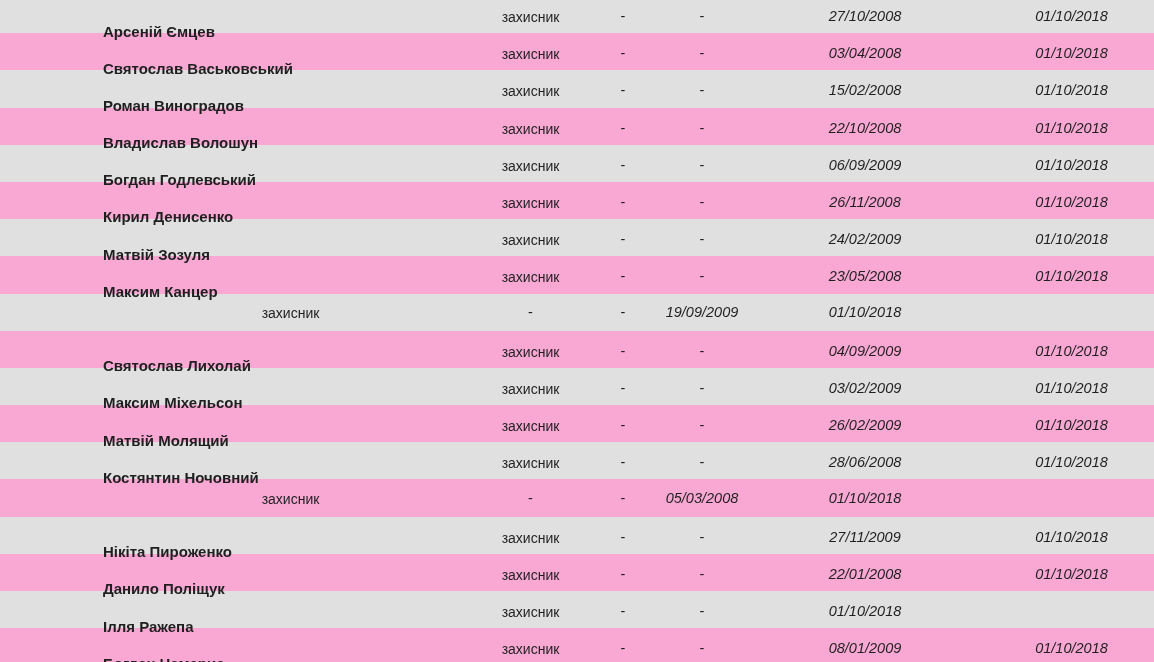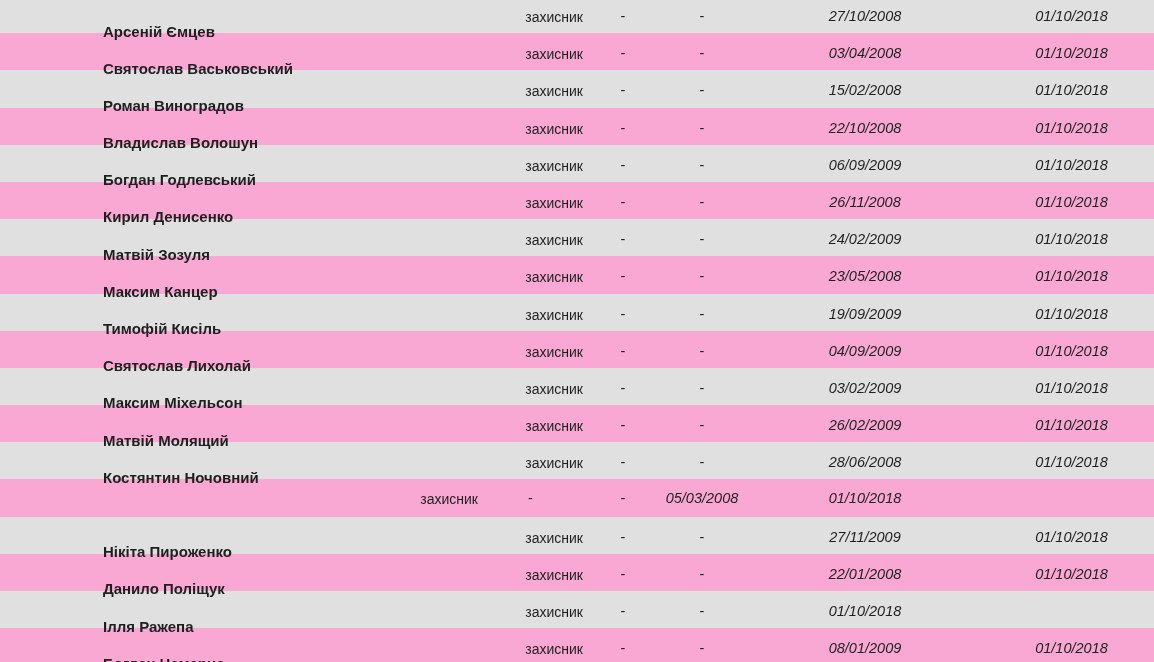--- a/index.html
+++ b/index.html
@@ -37,21 +37,21 @@
     font-weight: 700;
     font-size: 15px;
     position: relative;
     top: -5px;
     margin-top: 40px;
   }
   .cell-pos {
     font-size: 14px;
     position: relative;
     top: 1px;
-    text-align: right;
+    text-align: center;
   }
   .cell-dash {
     text-align: center;
     position: relative;
     top: 0px;
   }
   .cell-date {
     text-align: center;
     font-style: italic;
   }
@@ -135,21 +135,20 @@
     <div class="cell cell-name">Максим Канцер</div>
     <div class="cell cell-pos">захисник</div>
     <div class="cell cell-dash">-</div>
     <div class="cell cell-dash">-</div>
     <div class="cell cell-date">23/05/2008</div>
     <div class="cell cell-date">01/10/2018</div>
   </div>
 
   <div class="row">
     <div class="cell cell-photo"></div>
-    <div class="cell cell-name">Тимофій Кисіль</div>
     <div class="cell cell-pos">захисник</div>
     <div class="cell cell-dash">-</div>
     <div class="cell cell-dash">-</div>
     <div class="cell cell-date">19/09/2009</div>
     <div class="cell cell-date">01/10/2018</div>
   </div>
 
   <div class="row">
     <div class="cell cell-photo"></div>
     <div class="cell cell-name">Святослав Лихолай</div>

